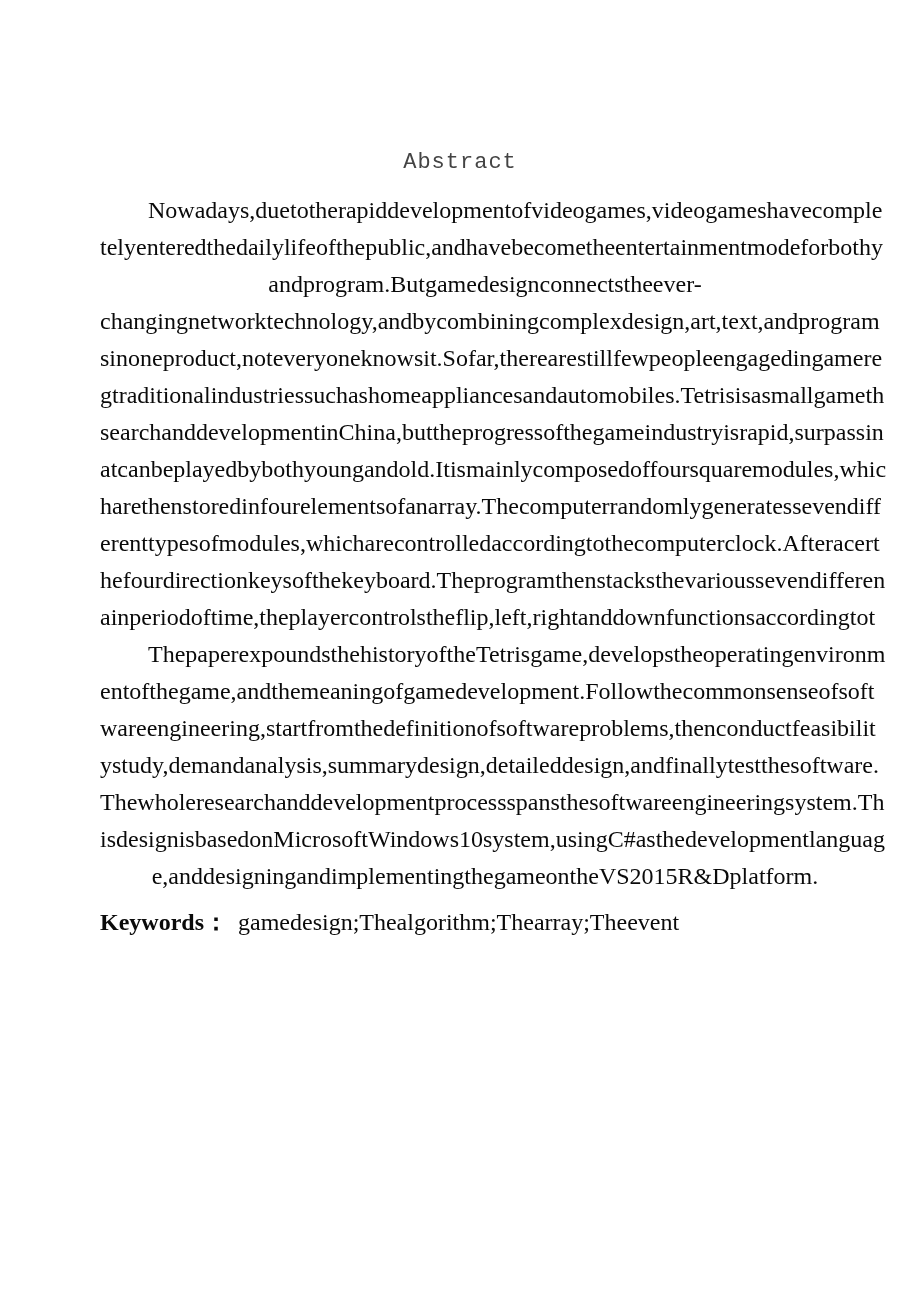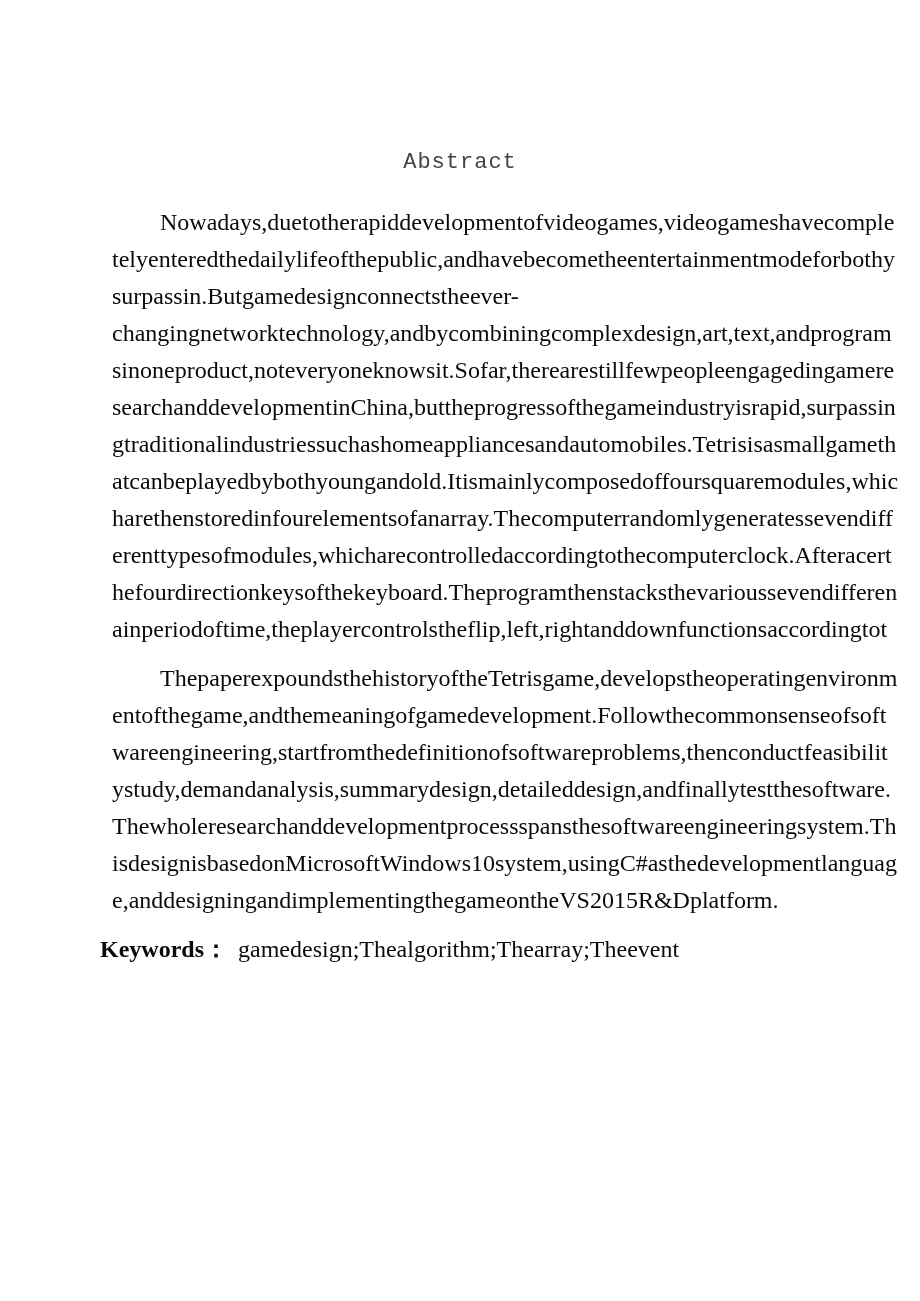--- a/index.html
+++ b/index.html
@@ -28,22 +28,23 @@
     letter-spacing: 1px;
     color: #444444;
   }
   .text-col {
     position: absolute;
     left: 100px;
     top: 192px;
     width: 770px;
   }
   .para {
-    margin: 12px;
+    margin: 0;
     padding: 0;
+    text-align: center;
   }
   .line {
     font-size: 24px;
     line-height: 37px;
     height: 37px;
     white-space: nowrap;
     color: #0a0a0a;
   }
   .indent {
     text-indent: 48px;
@@ -67,25 +68,25 @@
 
 <div class="page">
 
   <div class="doc-title">Abstract</div>
 
   <div class="text-col">
 
     <div class="para">
       <div class="line indent">Nowadays,duetotherapiddevelopmentofvideogames,videogameshavecomple</div>
       <div class="line">telyenteredthedailylifeofthepublic,andhavebecometheentertainmentmodeforbothy</div>
-      <div class="line">surpassin.Butgamedesignconnectstheever-</div>
+      <div class="line">andprogram.Butgamedesignconnectstheever-</div>
       <div class="line">changingnetworktechnology,andbycombiningcomplexdesign,art,text,andprogram</div>
       <div class="line">sinoneproduct,noteveryoneknowsit.Sofar,therearestillfewpeopleengagedingamere</div>
+      <div class="line">gtraditionalindustriessuchashomeappliancesandautomobiles.Tetrisisasmallgameth</div>
       <div class="line">searchanddevelopmentinChina,buttheprogressofthegameindustryisrapid,surpassin</div>
-      <div class="line">gtraditionalindustriessuchashomeappliancesandautomobiles.Tetrisisasmallgameth</div>
       <div class="line">atcanbeplayedbybothyoungandold.Itismainlycomposedoffoursquaremodules,whic</div>
       <div class="line">harethenstoredinfourelementsofanarray.Thecomputerrandomlygeneratessevendiff</div>
       <div class="line">erenttypesofmodules,whicharecontrolledaccordingtothecomputerclock.Afteracert</div>
       <div class="line">hefourdirectionkeysofthekeyboard.Theprogramthenstacksthevarioussevendifferen</div>
       <div class="line">ainperiodoftime,theplayercontrolstheflip,left,rightanddownfunctionsaccordingtot</div>
     </div>
 
     <div class="para">
       <div class="line indent">ThepaperexpoundsthehistoryoftheTetrisgame,developstheoperatingenvironm</div>
       <div class="line">entofthegame,andthemeaningofgamedevelopment.Followthecommonsenseofsoft</div>

